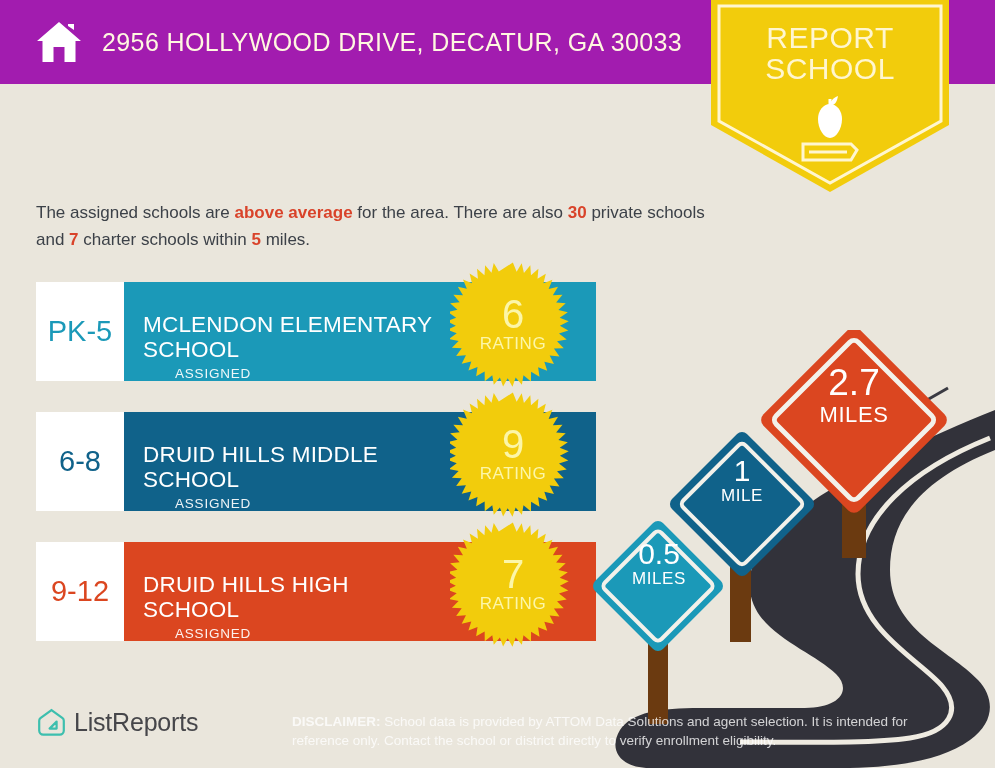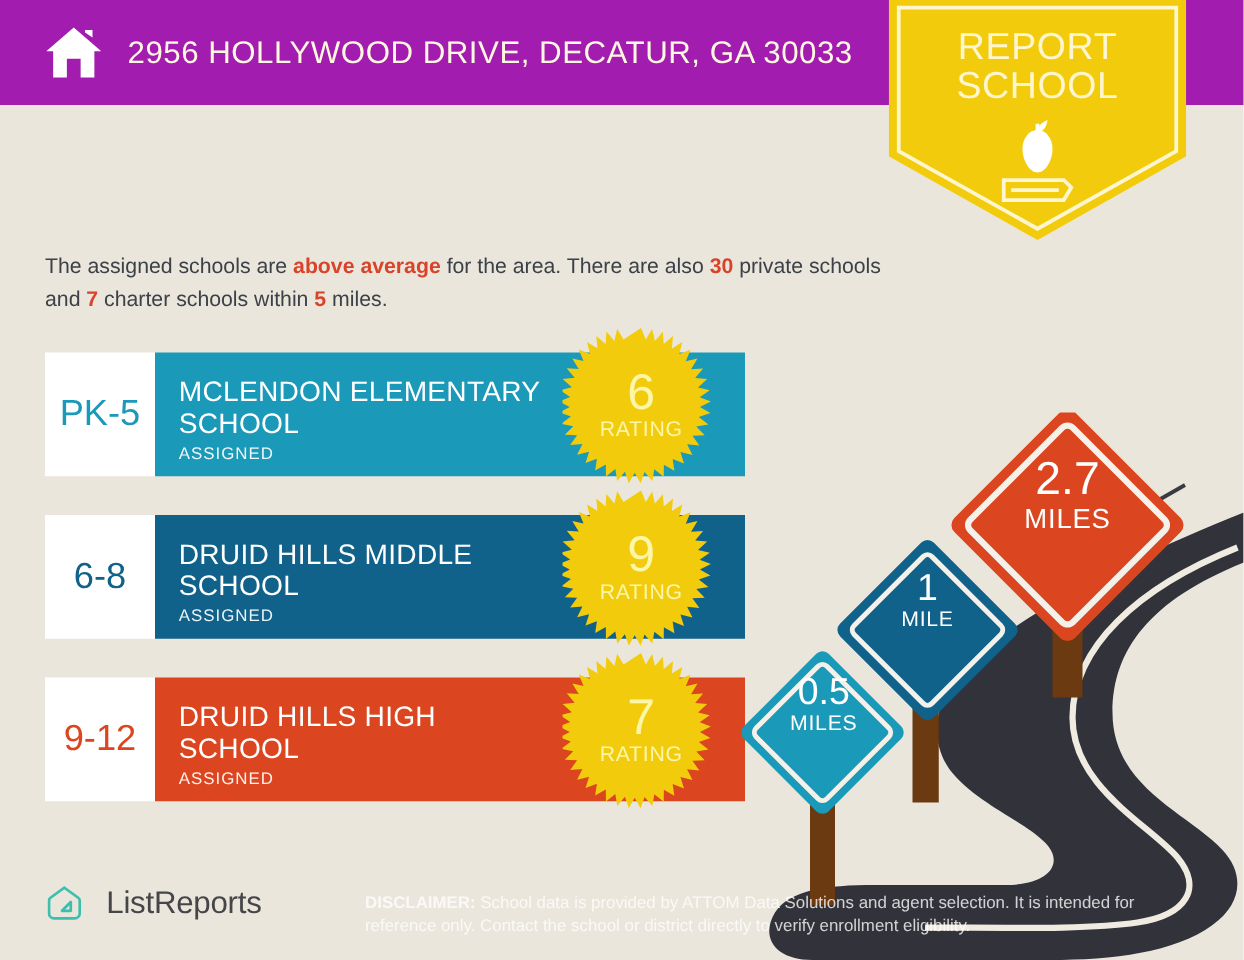--- a/index.html
+++ b/index.html
@@ -108,33 +108,34 @@
     font-weight: 400;
     flex: none;
   }
   .name-bar {
     flex: 1;
     padding: 8px 0 0 19px;
     box-sizing: border-box;
     color: #FFFFFF;
     display: flex;
     flex-direction: column;
-    justify-content: center;
+    justify-content: flex-end;
   }
   .school-name {
     font-size: 22.5px;
     line-height: 25px;
     letter-spacing: 0.2px;
     max-width: 300px;
   }
   .assigned {
     font-size: 13.5px;
     letter-spacing: 0.8px;
     margin-top: 4px;
     opacity: 0.92;
+    margin-left: 32px;
   }
   .rating-badge {
     position: absolute;
     top: -21px;
     left: 414px;
     width: 126px;
     height: 126px;
   }
   .rating-badge svg { display:block; position:absolute; left:0; top:0; }
   .rating-text {
@@ -172,21 +173,21 @@
   .sign-c { left: 202px; top: 34px;  width: 124px; }
   .sign-c .sign-num { font-size: 37px; line-height: 38px; }
   .sign-c .sign-unit { font-size: 22px; }
 
   
   .footer-logo {
     position: absolute;
     left: 38px; top: 708px;
     display: flex;
     align-items: flex-start;
-    gap: 20px;
+    gap: 9px;
     z-index: 6;
   }
   .logo-word {
     font-size: 25px;
     color: #46464A;
     letter-spacing: -0.2px;
   }
   .disclaimer {
     position: absolute;
     left: 292px; top: 712px;

